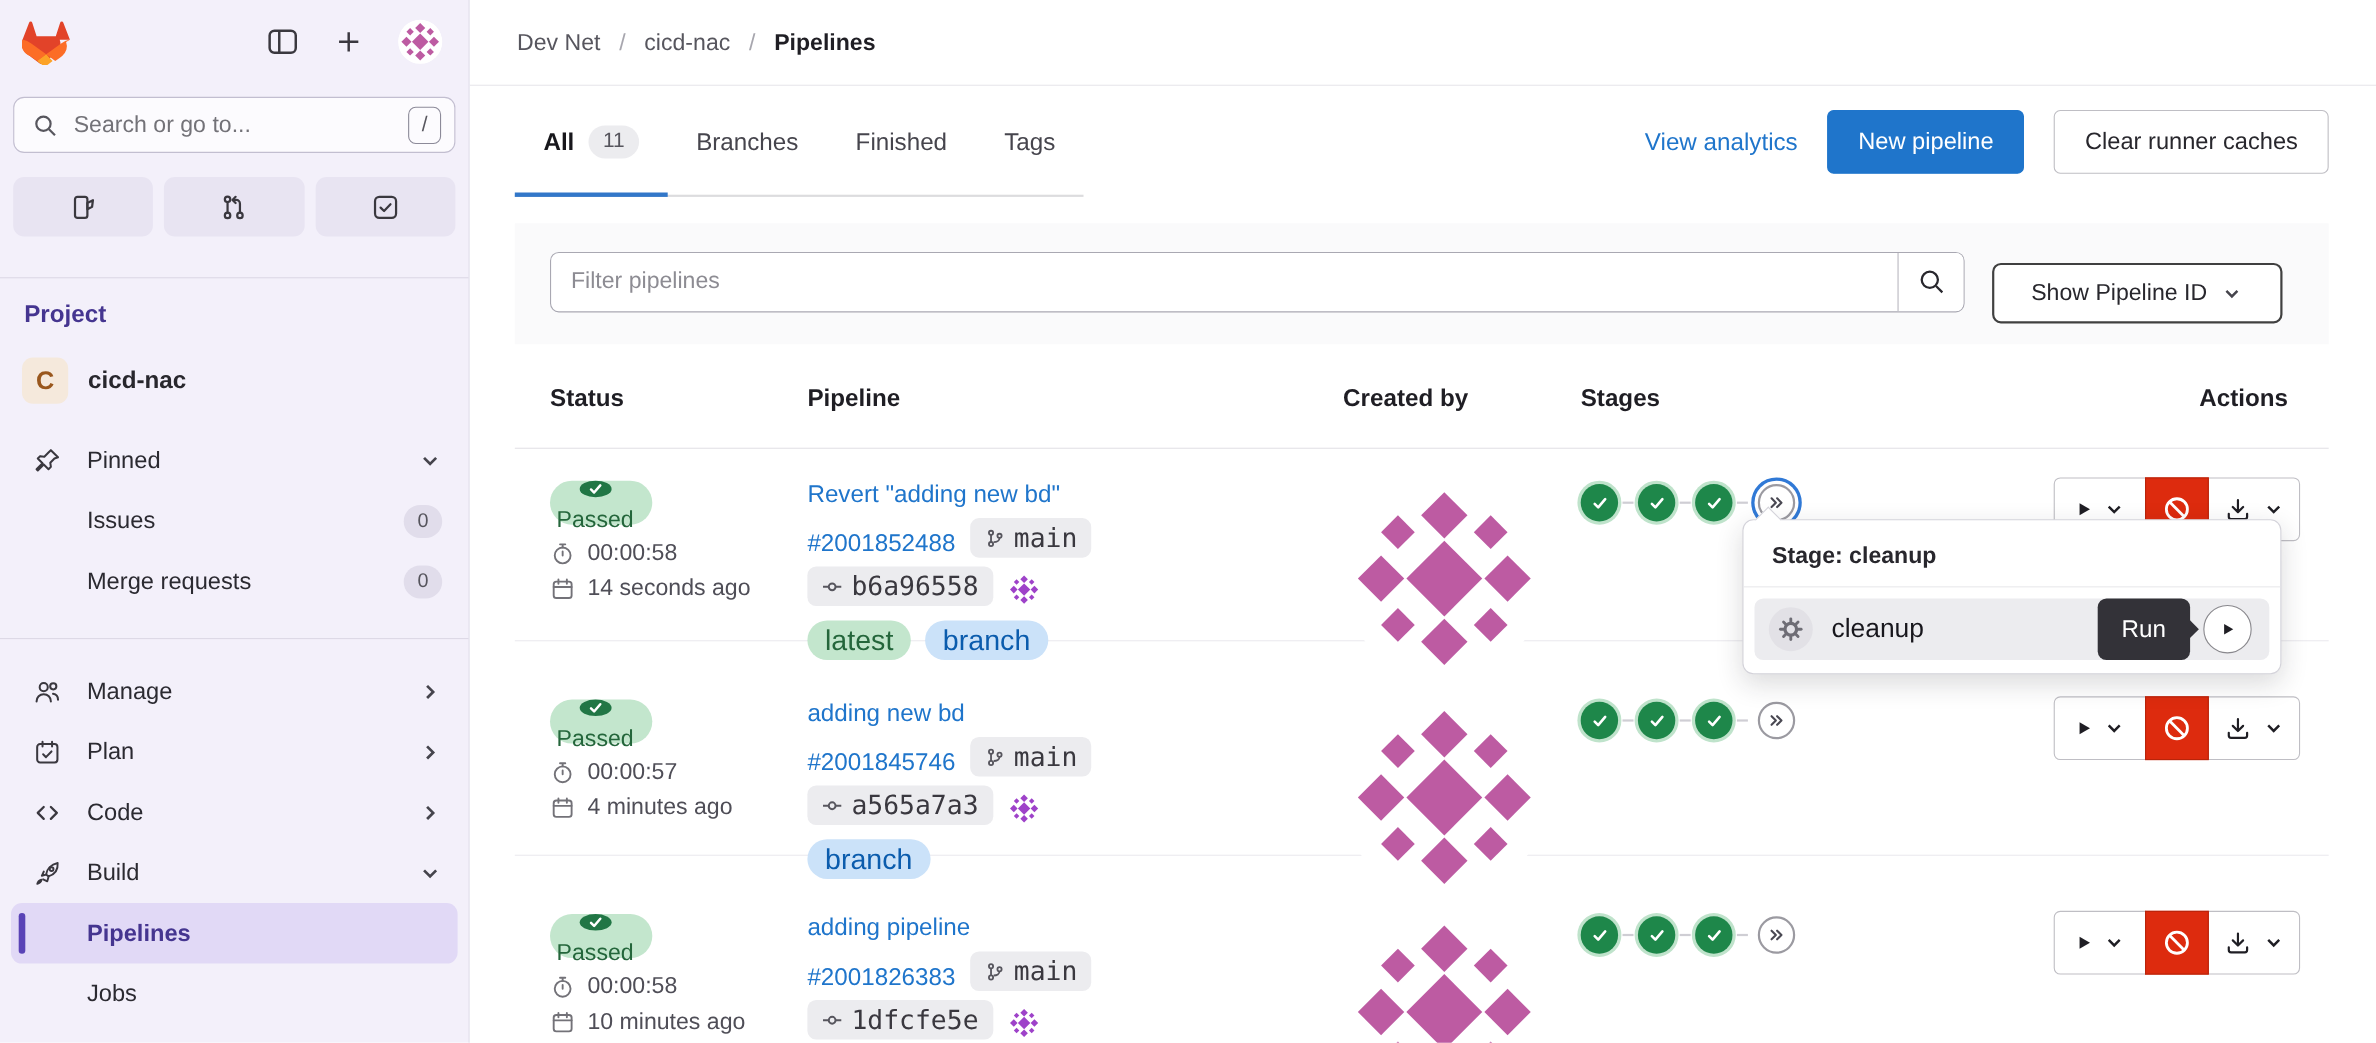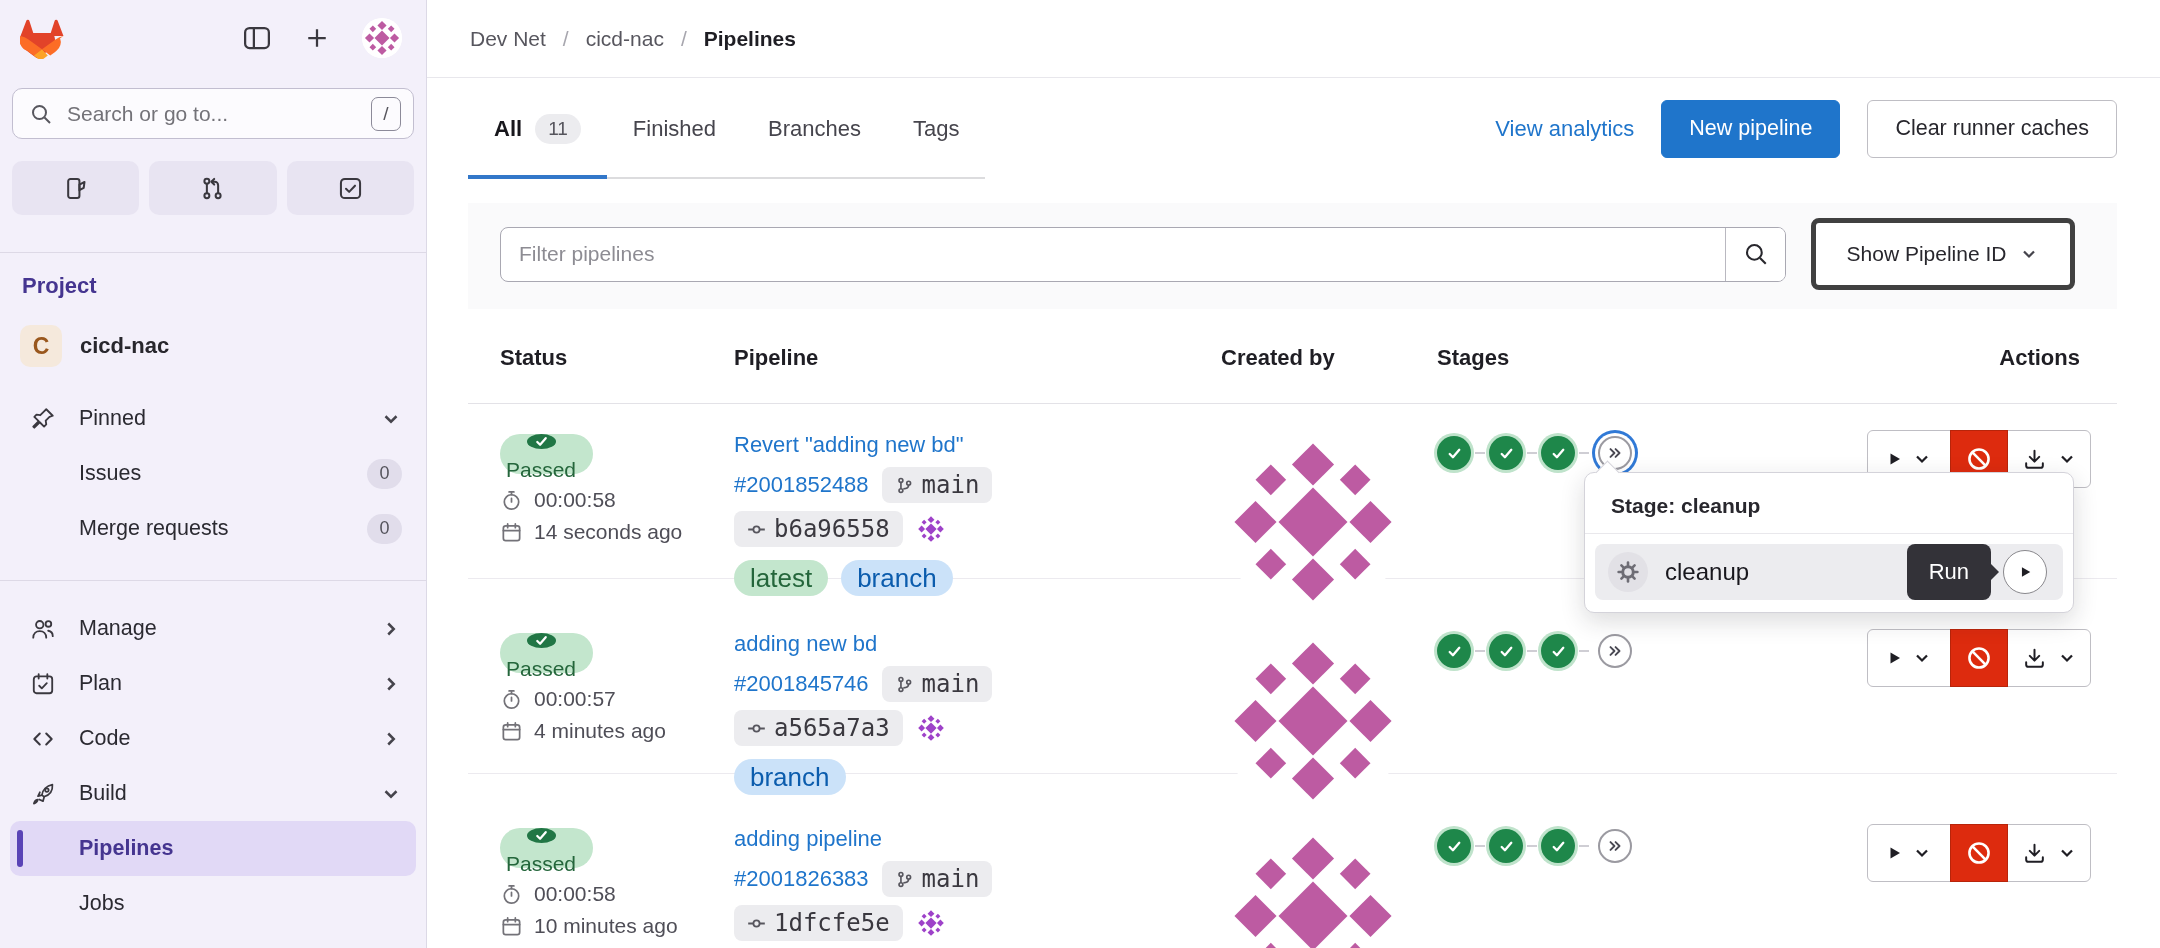--- a/index.html
+++ b/index.html
@@ -66,21 +66,21 @@
   .btn { height:58px; padding:0 27px; border-radius:6px; font-size:21.5px; display:flex; align-items:center; cursor:pointer; font-family:inherit; }
   .btn-secondary { background:#fff; border:1px solid #bfbec4; color:#28272d; }
   .btn-primary { background:#1f75cb; border:1px solid #1f75cb; color:#fff; }
 
   .filterbar { margin:24px 43px 0 41px; padding:15px 42px 19px 32px; background:#fafafb; display:flex; align-items:center; }
   .search-wrap { flex:1; margin-right:25px; height:55px; border:1px solid #a9a8b2; border-radius:8px; background:#fff; display:flex; overflow:hidden; }
   .search-wrap input { flex:1; border:none; outline:none; font-size:21px; padding:0 18px; color:#28272d; font-family:inherit; background:transparent; }
   .search-wrap input::placeholder { color:#8d8c93; }
   .search-btn { width:60px; border:none; border-left:1px solid #b9b8c0; background:#fff; display:flex; align-items:center; justify-content:center; cursor:pointer; }
   .search-btn svg { width:26px; height:26px; }
-  .pipeid-btn { width:264px; height:72px; border:5px solid #404040; border-radius:8px; background:#fff; font-size:21px; color:#28272d; display:flex; align-items:center; justify-content:center; gap:13px; cursor:pointer; font-family:inherit; }
+  .pipeid-btn { width:264px; height:55px; border:2px solid #404040; border-radius:8px; background:#fff; font-size:21px; color:#28272d; display:flex; align-items:center; justify-content:center; gap:13px; cursor:pointer; font-family:inherit;margin-top:21px; }
   .chev-sm { width:20px; height:20px; color:#45444c; }
 
   
   .tbl { margin:10px 43px 0 41px; }
   .thead, .row { display:grid; grid-template-columns:234px 487px 216px 430px 1fr; }
   .thead { padding:24px 0 30px; border-bottom:1px solid #e3e2e7; }
   .thead span { padding-left:32px; font-weight:bold; font-size:22px; color:#1f1e24; line-height:30px; }
   .thead .h-actions { text-align:right; padding-right:37px; }
   .row { border-bottom:1px solid #eceaef; }
   .row-1 { height:175px; }
@@ -91,21 +91,21 @@
 
   .pill-status { display:inline-flex; align-items:center; gap:9px; height:40px; padding:0 17px 0 6px; border-radius:20px; background:#c3e6cd; color:#24663b; font-size:21px; cursor:pointer;flex-direction:column; }
   .ck { width:29px; height:29px; border-radius:50%; background:#217645; display:flex; align-items:center; justify-content:center; }
   .ck svg { width:15px; height:15px; }
   .meta-line { display:flex; align-items:center; gap:11px; color:#4f4e57; font-size:21px; }
   .meta-line.first { margin-top:14px; }
   .meta-line + .meta-line { margin-top:8px; }
   .meta-line svg { width:23px; height:23px; }
 
   .p-title { display:block; color:#1f75cb; font-size:22px; line-height:29px; }
-  .p-line { margin-top:8px; display:flex; align-items:center; gap:13px; }
+  .p-line { margin-top:8px; display:flex; align-items:flex-end; gap:13px; }
   .p-id { color:#1f75cb; font-size:22px; }
   .chip { height:36px; padding:0 13px; background:#ececef; border-radius:8px; display:inline-flex; align-items:center; gap:8px; font-family:"DejaVu Sans Mono","Liberation Mono",monospace; font-size:24px; color:#3a383f; cursor:pointer; }
   .chip svg { width:19px; height:19px; }
   .labels { margin-top:13px; }
   .lbl { height:36px; padding:0 16px; border-radius:18px; font-size:26px; display:inline-flex; align-items:center; }
   .lbl-green { background:#c3e6cd; color:#24663b; }
   .lbl-blue { background:#cbe2f9; color:#0b5cad; }
 
   .c-stages { display:flex; align-items:flex-start; padding-top:32px !important; }
   .row-2 .c-stages, .row-3 .c-stages { padding-top:55px !important; }
@@ -306,24 +306,24 @@
     <span class="current">Pipelines</span>
   </div>
 
   <div class="tabsbar">
     <div class="tabs">
       <div class="tab active">
         <span>All</span>
         <span class="tab-badge">11</span>
       </div>
       <div class="tab">
+          <span>Branches</span>
+        </div>
+      <div class="tab">
           <span>Finished</span>
-        </div>
-      <div class="tab">
-          <span>Branches</span>
         </div>
       <div class="tab">
           <span>Tags</span>
         </div>
     </div>
     <div class="tabs-actions">
       <a class="link-analytics">View analytics</a>
       <button class="btn btn-primary">New pipeline</button>
       <button class="btn btn-secondary">Clear runner caches</button>
     </div>

